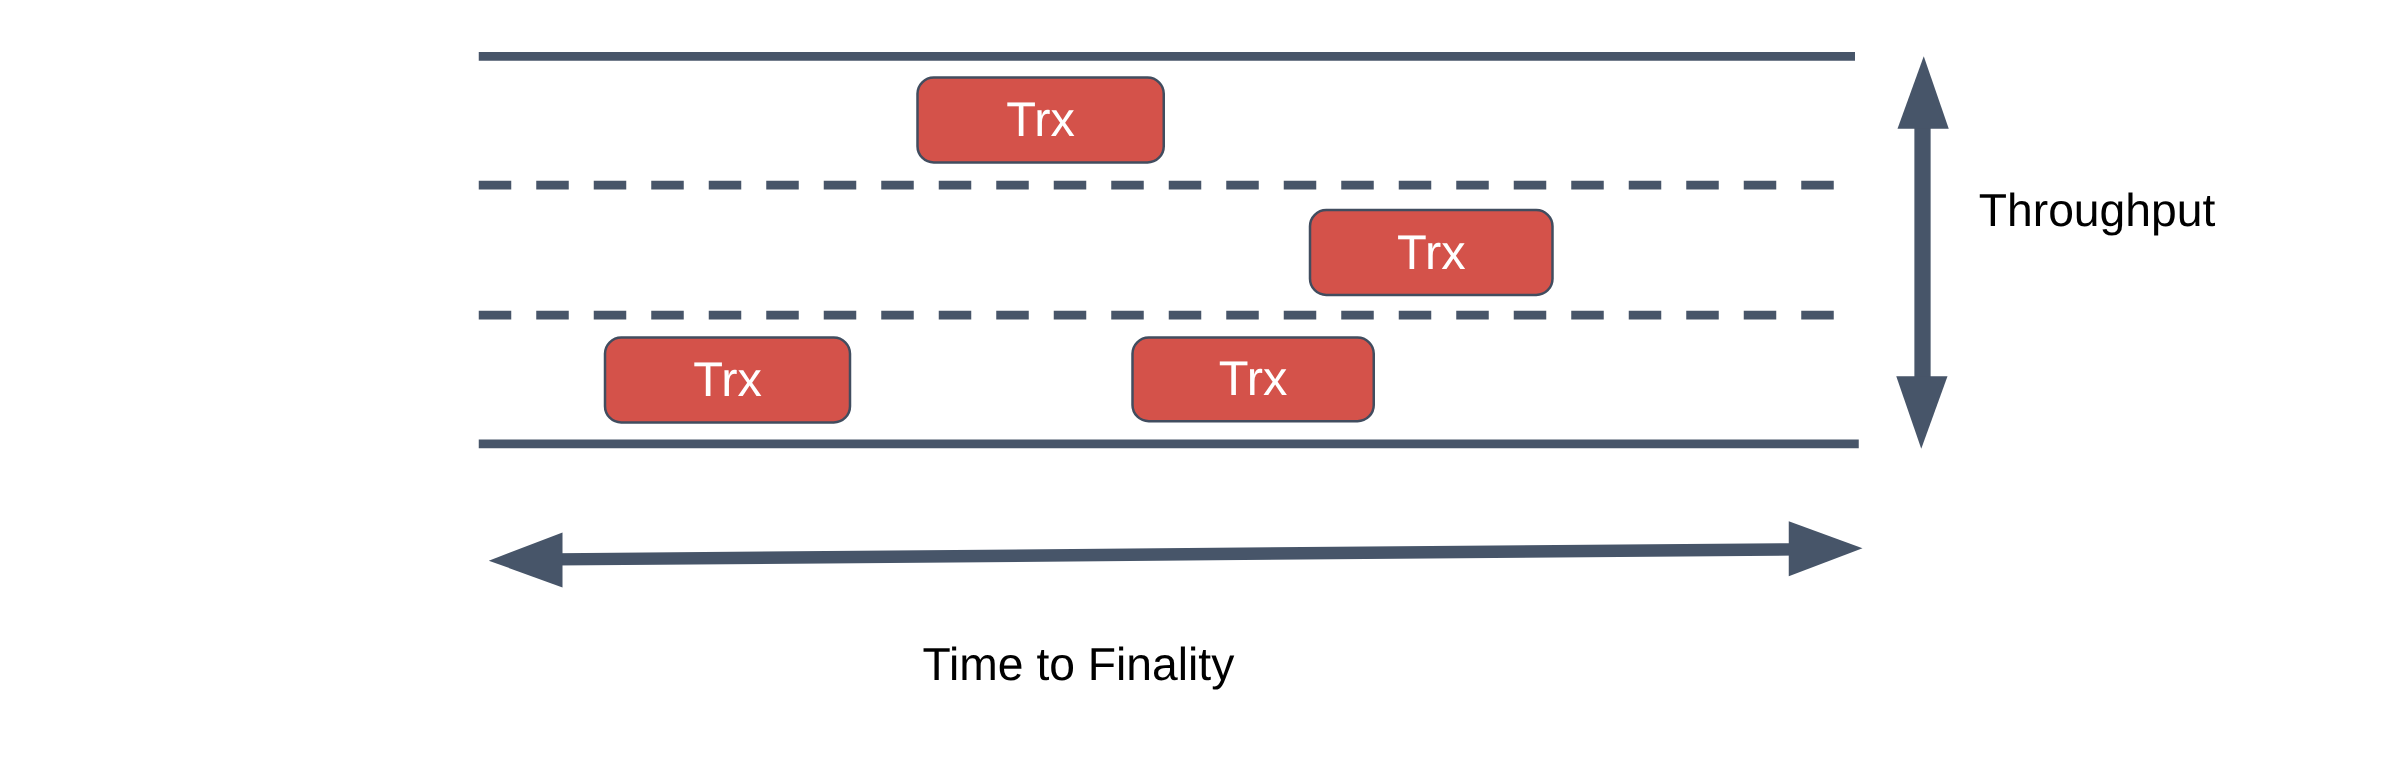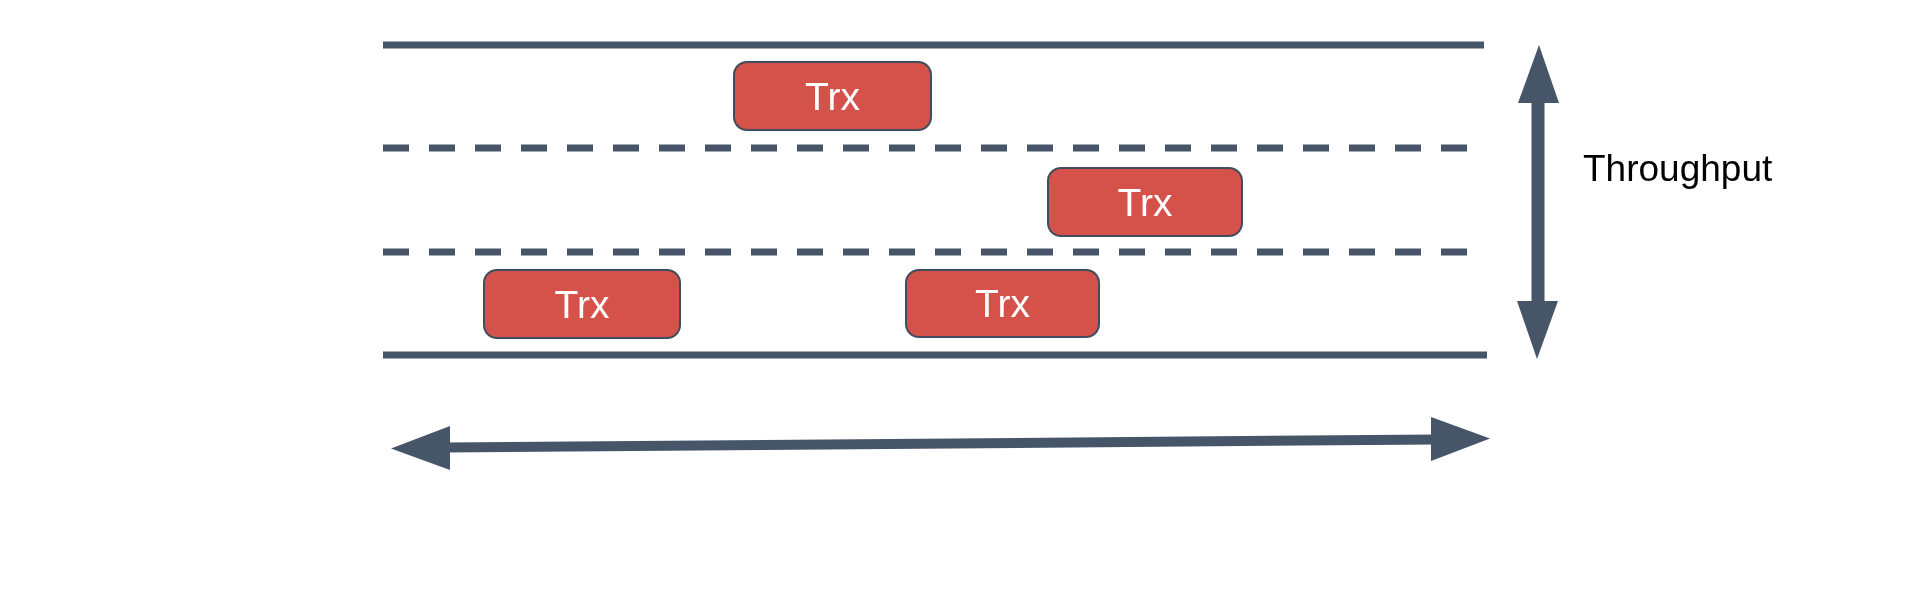--- a/index.html
+++ b/index.html
@@ -99,14 +99,15 @@
   <div class="trx" style="left:483px; top:269px; width:198px; height:70px;">
     <span>Trx</span>
   </div>
 
   <div class="trx" style="left:905px; top:269px; width:195px; height:69px;">
     <span>Trx</span>
   </div>
 
   <div class="axis-label throughput">Throughput</div>
 
+  <div class="axis-label finality">Time to Finality</div>
 
 </div>
 
 </body></html>

